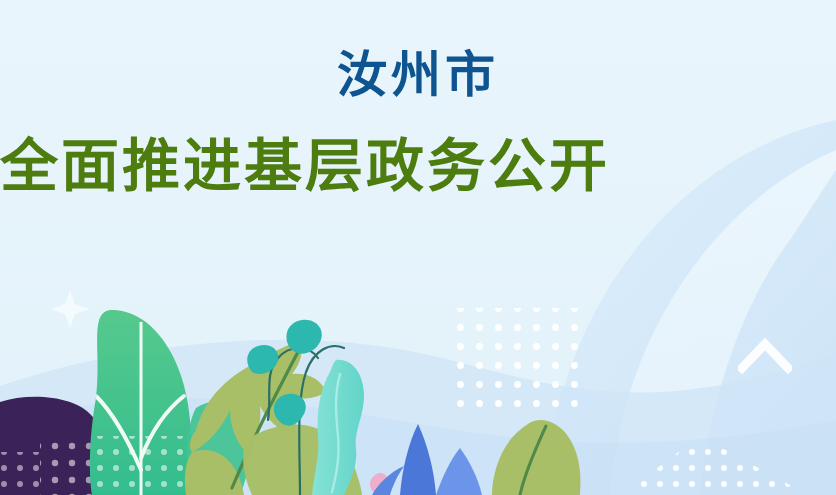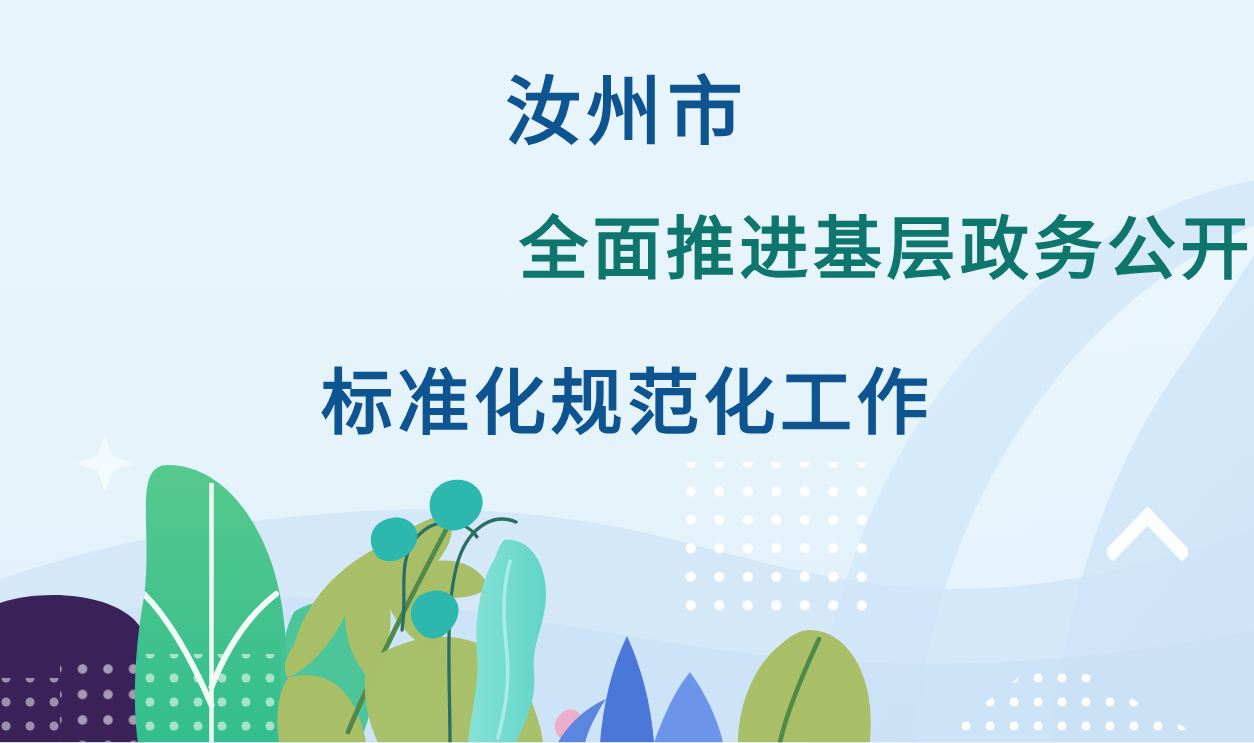--- a/index.html
+++ b/index.html
@@ -45,26 +45,26 @@
     line-height: 58px;
     font-weight: 700;
     letter-spacing: 4px;
     color: #0d5490;
   }
   .headline-main {
     position: absolute;
     left: 0;
     top: 128px;
     width: 836px;
-    text-align: right;
-    font-size: 46px;
+    text-align: left;
+    font-size: 58px;
     line-height: 76px;
     font-weight: 700;
     letter-spacing: 3px;
-    color: #0f766e;
+    color: #4d7c0f;
   }
   .headline-sub {
     position: absolute;
     left: 0;
     top: 240px;
     width: 836px;
     text-align: center;
     font-size: 48px;
     line-height: 60px;
     font-weight: 700;
@@ -230,20 +230,19 @@
                L492,495 C492,472 502,444 520,430 C527,424 533,420 540,420 Z" fill="#a8bf68"></path>
       <path d="M546,426 C534,452 524,476 520,495" stroke="#4f8a4a" stroke-width="3" fill="none" stroke-linecap="round"></path>
 
       <rect x="0" y="452" width="44" height="46" fill="url(#dotsWhiteSm)" opacity="0.5"></rect>
     </g>
   </svg>
 
   <div class="text-layer">
     <div class="headline-city">汝州市</div>
     <div class="headline-main">全面推进基层政务公开</div>
-    <div class="headline-sub">标准化规范化工作</div>
   </div>
 
   <svg class="chevron-icon" viewBox="0 0 54 38" xmlns="http://www.w3.org/2000/svg">
     <path d="M4,32 L27,8 L50,32" stroke="#ffffff" stroke-width="9" fill="none" stroke-linecap="square" stroke-linejoin="miter" opacity="0.92"></path>
   </svg>
 
 </div>
 
 </body></html>

